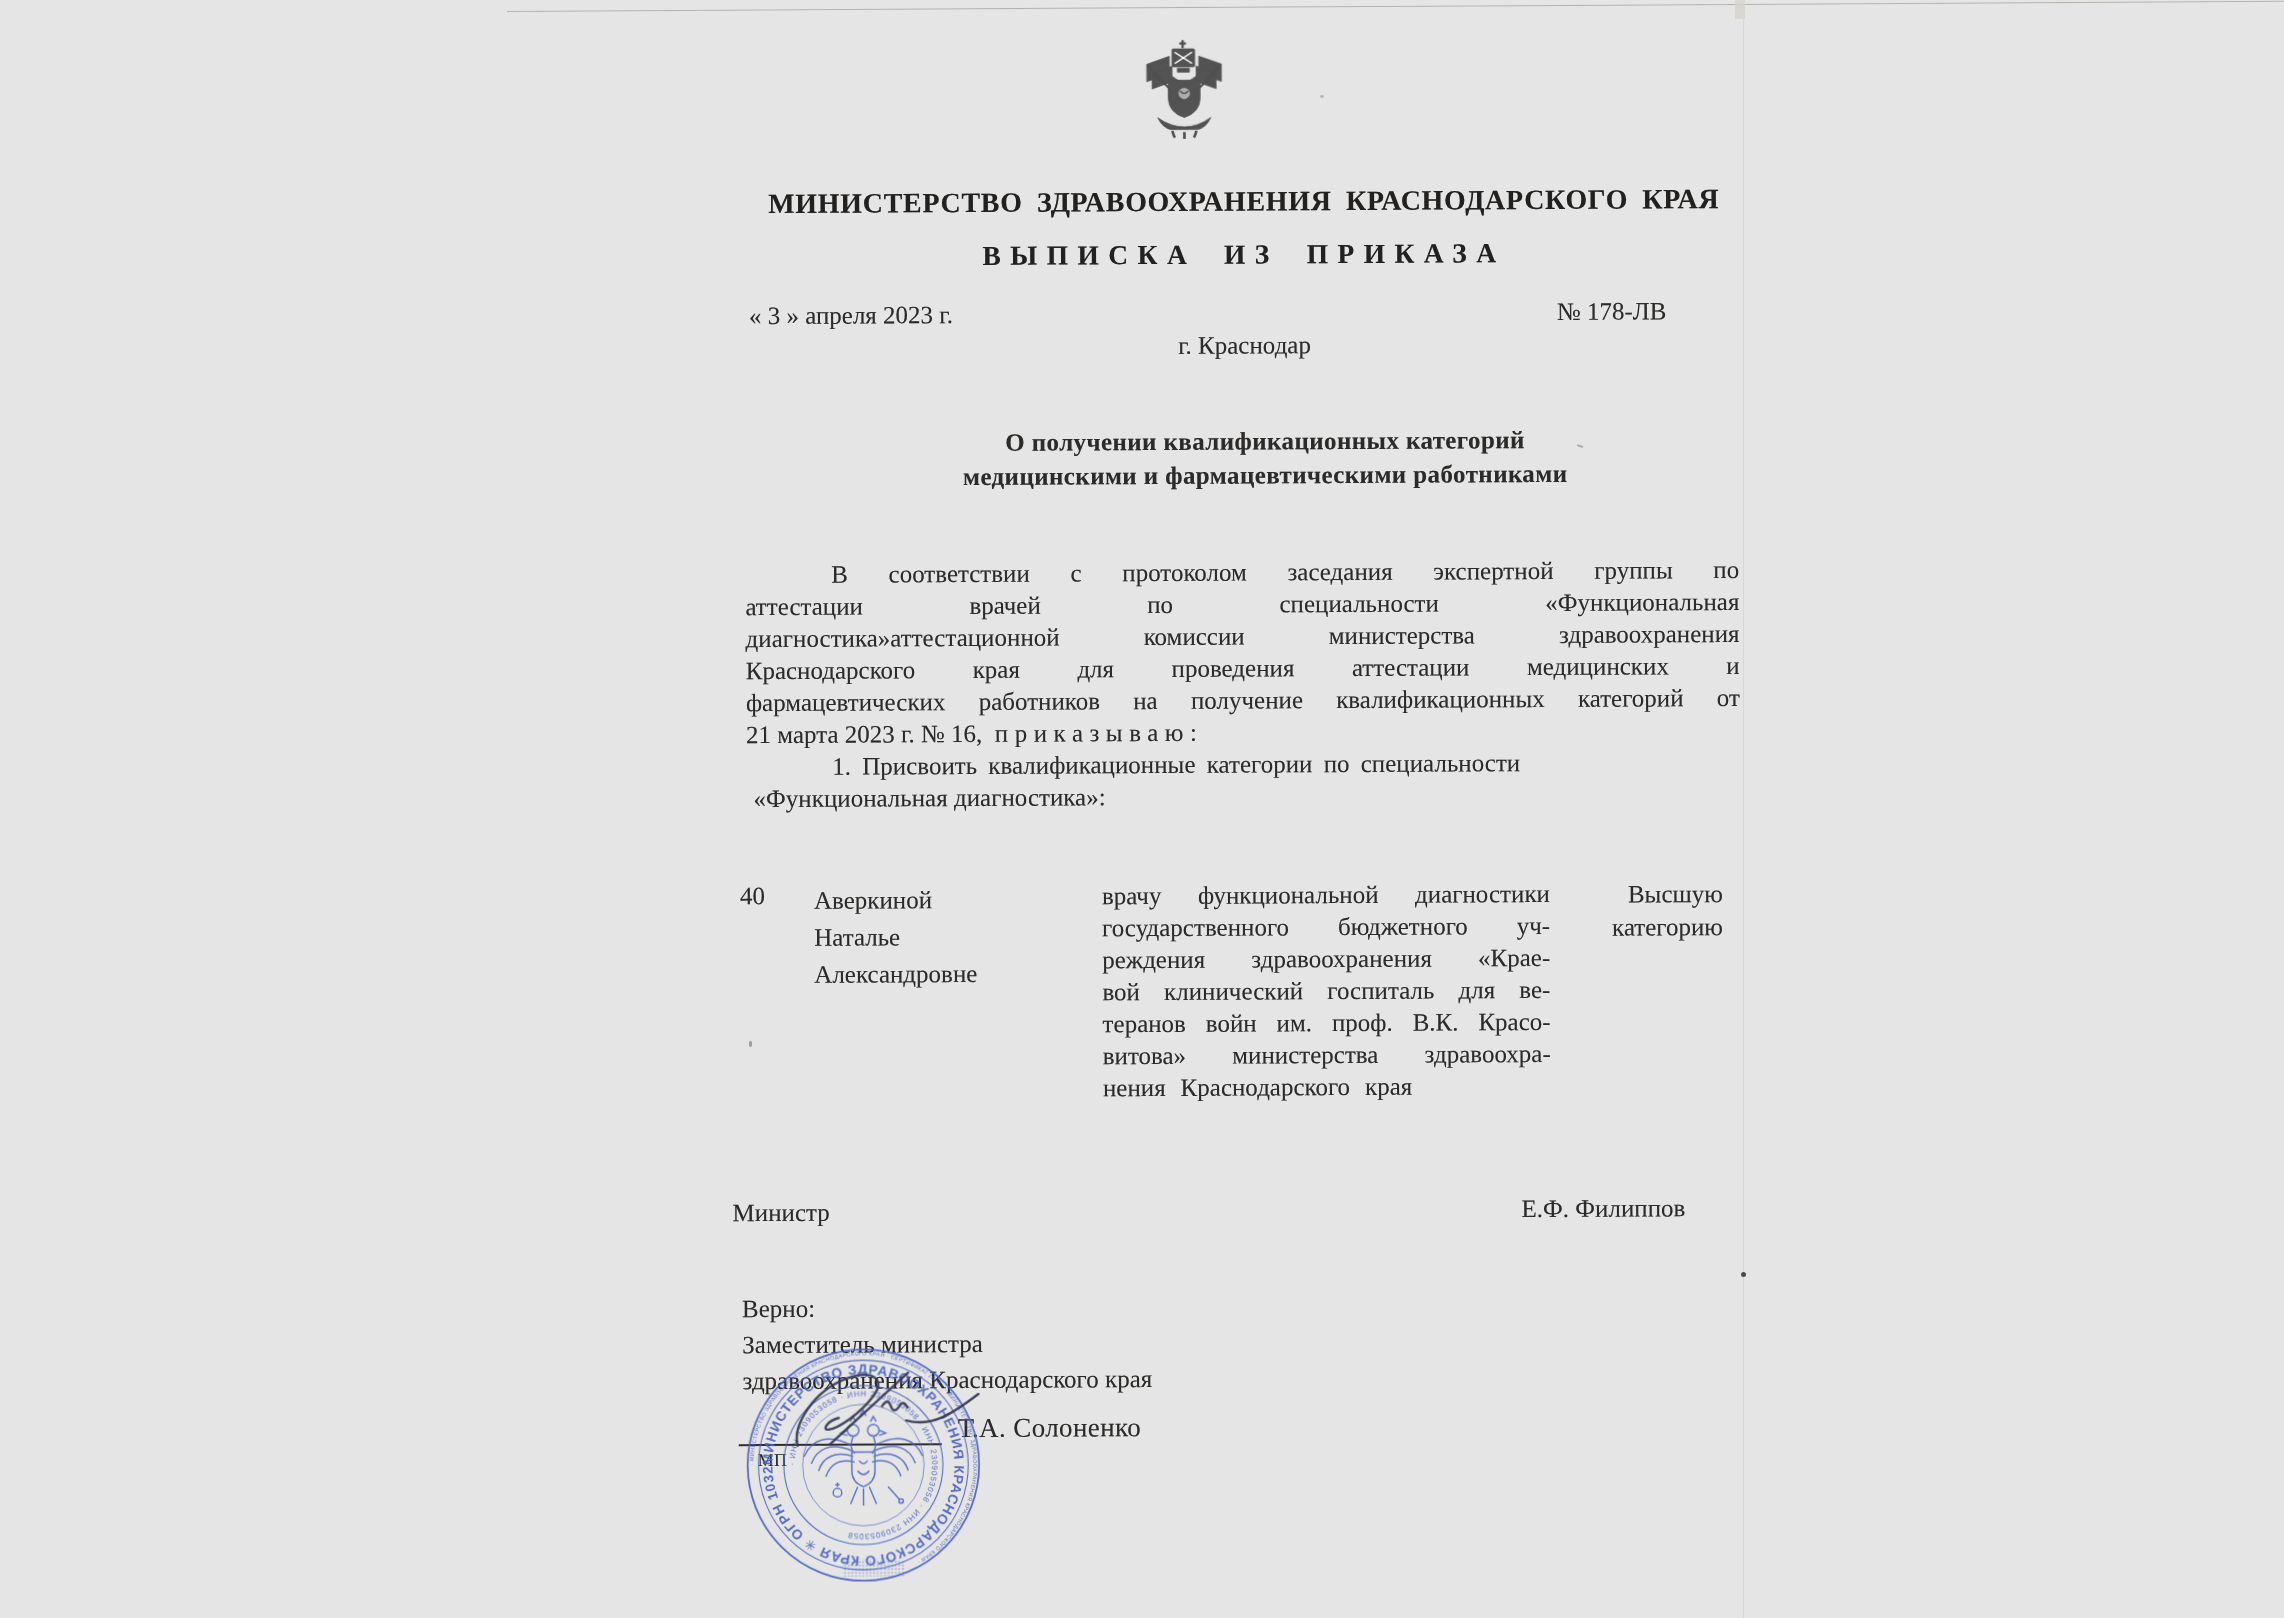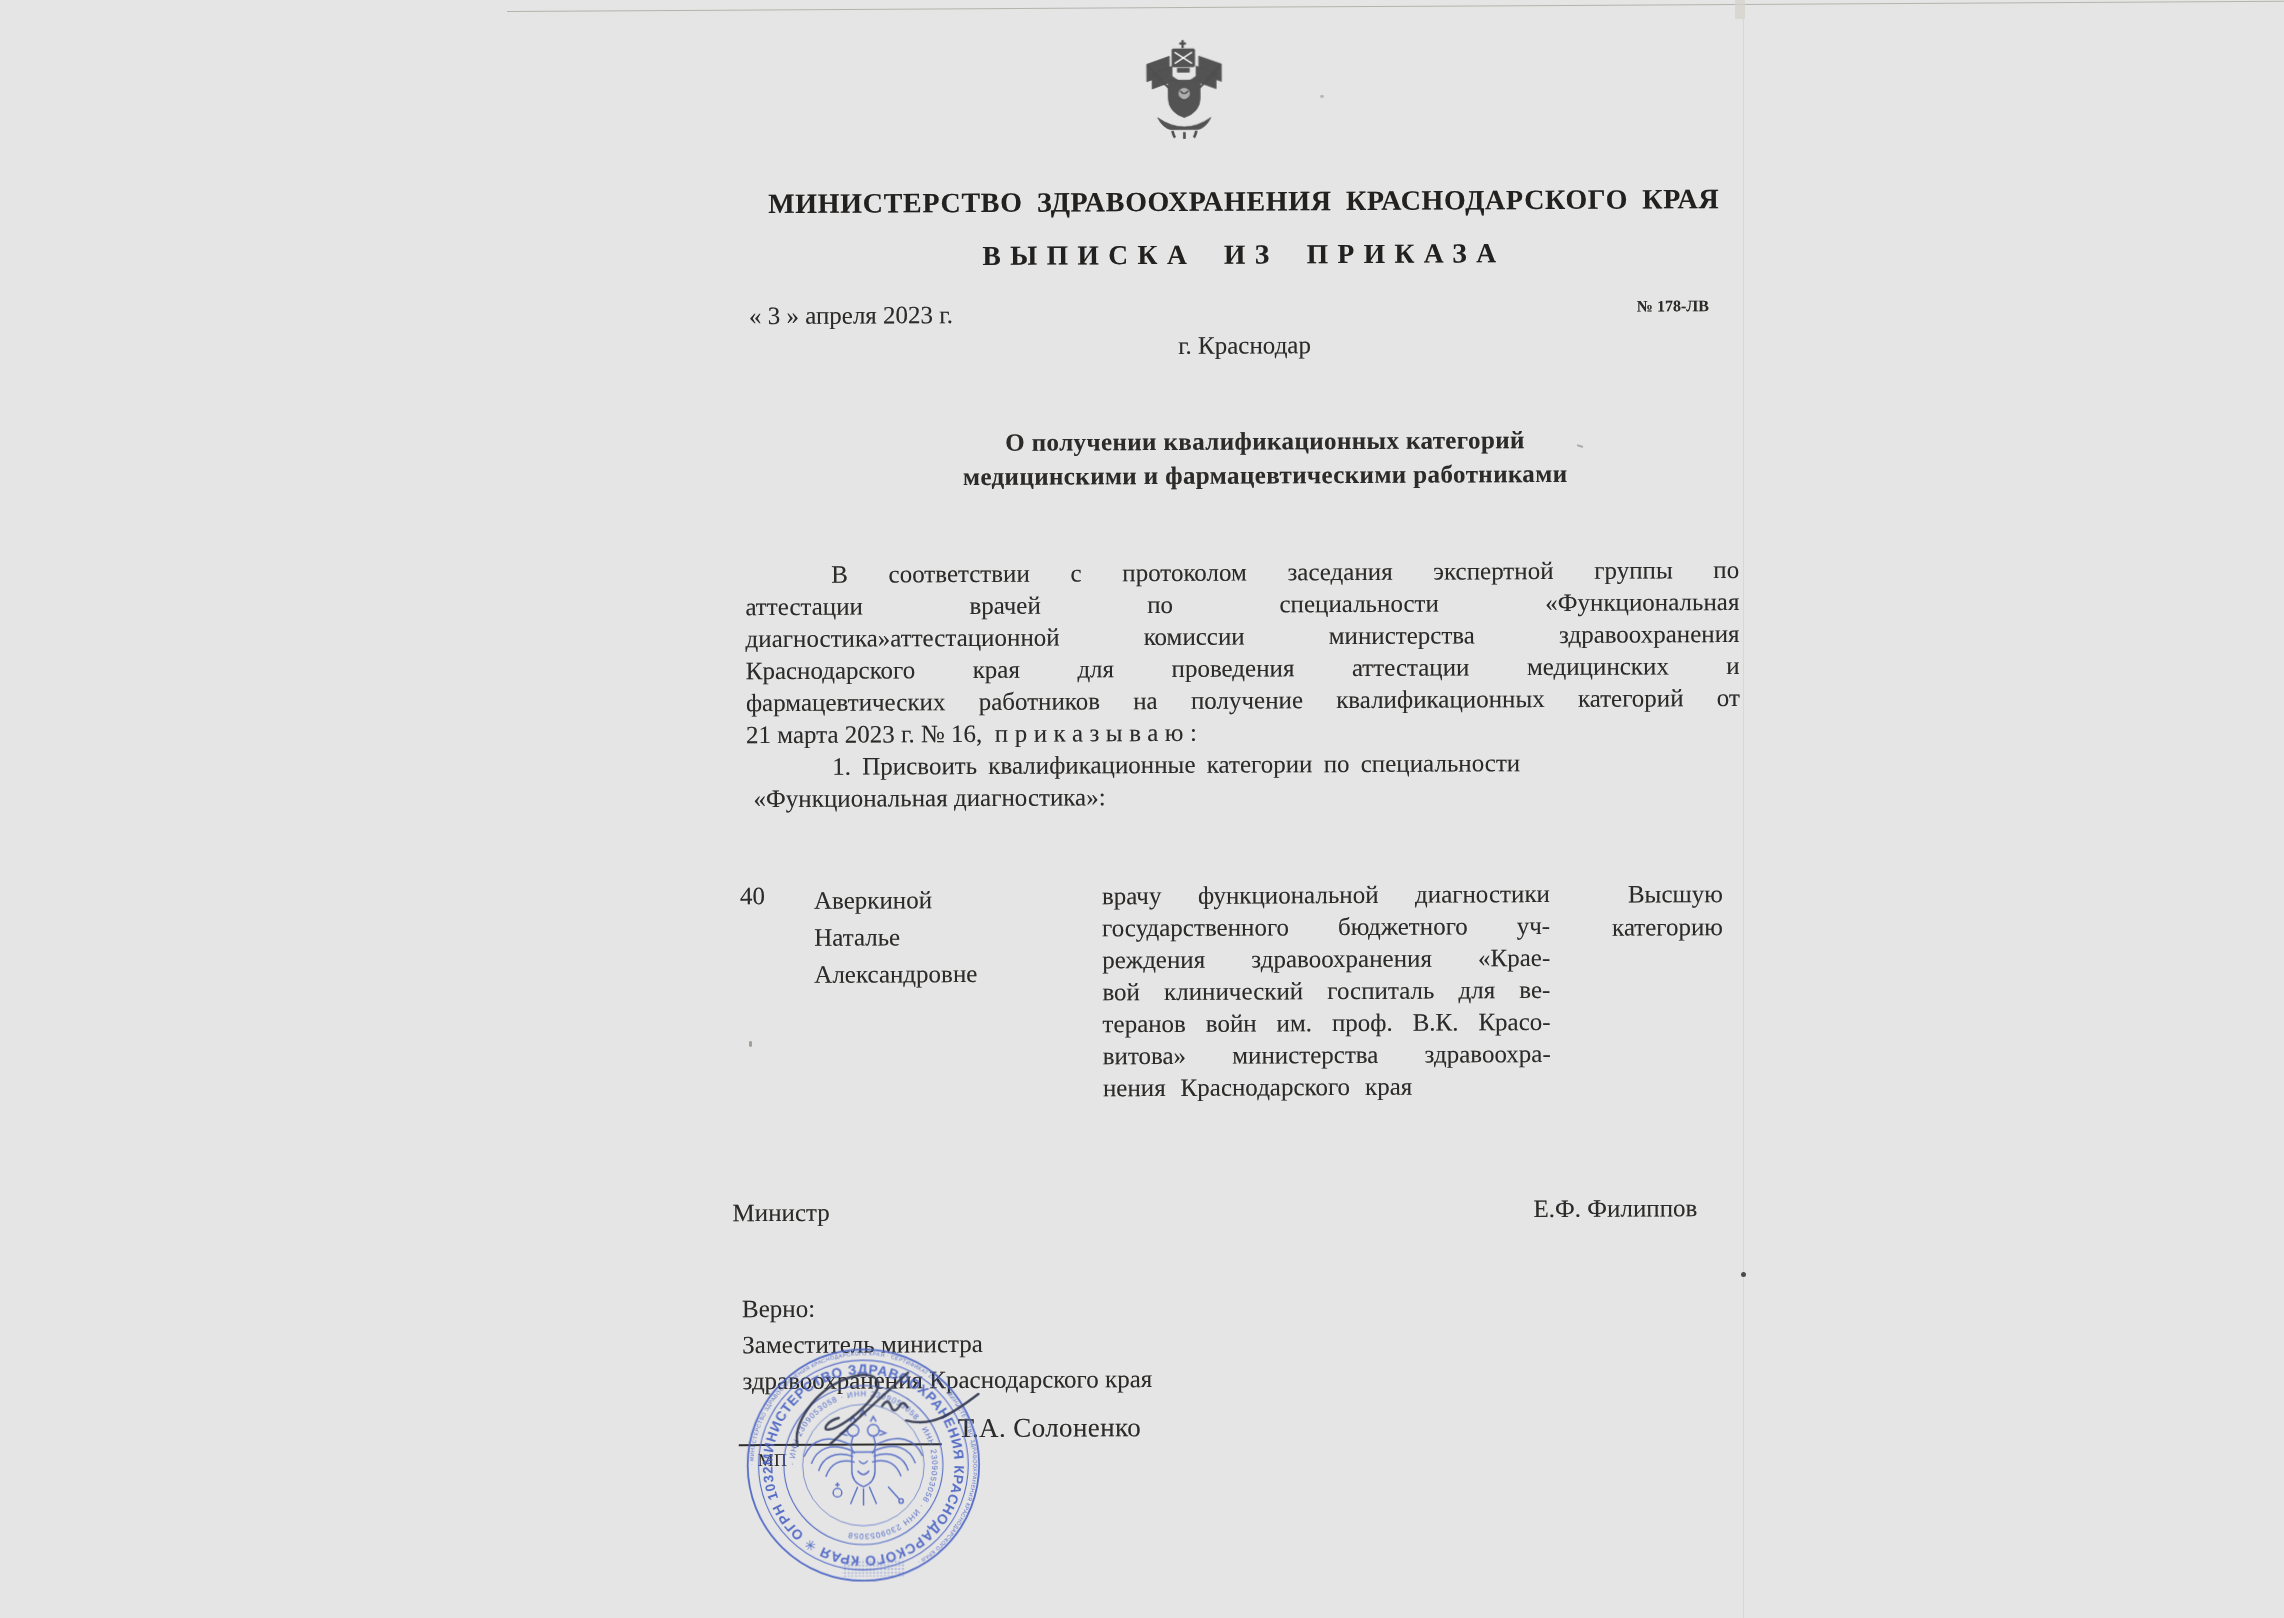--- a/index.html
+++ b/index.html
@@ -11,40 +11,40 @@
   .t { font-family:"Liberation Serif","DejaVu Serif",serif; color:#2c2b29;
        text-shadow:0 0 0.4px rgba(50,50,48,.35); }
   .c { text-align:center; }
   .jl { text-align:justify; text-align-last:justify; }
 
   .title-ministry { left:696px; top:186px; width:1101px; font-size:28px; font-weight:bold;
                     letter-spacing:0.7px; word-spacing:6.5px; color:#22211f; }
   .title-vypiska  { left:696px; top:239px; width:1101px; font-size:27.5px; font-weight:bold;
                     letter-spacing:9.4px; word-spacing:11.6px; color:#22211f; }
   .date-line   { left:751px; top:300px; font-size:25px; }
-  .number-line { left:1639px; top:300px; font-size:16px;font-weight:bold; }
+  .number-line { left:1559px; top:300px; font-size:25px; }
   .place-line  { left:696px;  top:332px; width:1101px; font-size:25px; }
   .subject { left:783px; top:425px; width:967px; font-size:25px; font-weight:bold;
              line-height:34px; letter-spacing:0.4px; }
   .body-par { left:746px; top:557px; width:994px; font-size:25px; line-height:32px; }
   .body-par .ln { height:32px; overflow:visible; }
   .ind { text-indent:86px; }
   .l6 { word-spacing:5px; }
   .l7 { text-indent:7.2px; }
   .sp { letter-spacing:6.5px; }
 
   .row-num  { left:739px; top:880px; font-size:25px; }
   .name-col { left:813px; top:880px; width:268px; font-size:25px; line-height:37px; }
   .pos-col  { left:1101px; top:880px; width:448px; font-size:25px; line-height:32px; }
   .pos-col .last { word-spacing:8.7px; }
   .cat-col  { left:1584px; top:880px; width:190px; font-size:25px; line-height:33px;margin-left:27px; }
   .cat-col .first { text-indent:16px; }
 
   .minister-label { left:730px; top:1197px; font-size:25px; }
-  .minister-name  { left:1519px; top:1197px; font-size:25px;margin-left:12px; }
+  .minister-name  { left:1519px; top:1197px; font-size:25px; }
   .verno    { left:739px; top:1293px; font-size:25px; }
   .deputy1  { left:739px; top:1329px; font-size:25px; }
   .deputy2  { left:739px; top:1365px; font-size:25px; }
   .dep-name { left:954px; top:1412px; font-size:27px; letter-spacing:0.4px; }
   .mp       { left:754px; top:1448px; font-size:18px;text-align:right; }
   .sig-rule { left:735px; top:1442px; width:203px; height:2.2px; background:#2e2e2c; }
 
   .emblem-svg { left:1136px; top:39px; width:103px; height:100px; opacity:.88; filter:blur(0.3px); }
   .stamp-svg  { left:738px; top:1342px; width:243px; height:243px; opacity:.92; filter:blur(0.3px); }
   .sig-svg    { left:754px; top:1335px; width:239px; height:127px; filter:blur(0.2px); }

